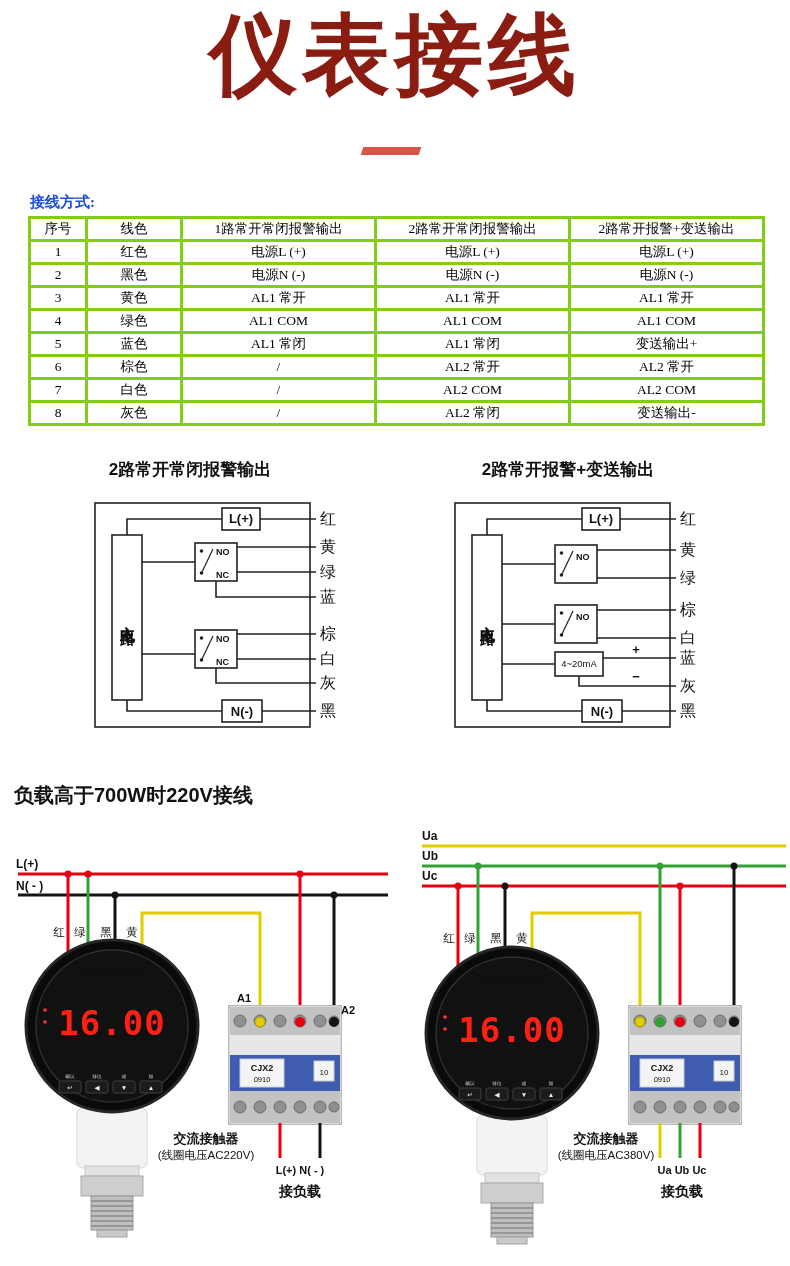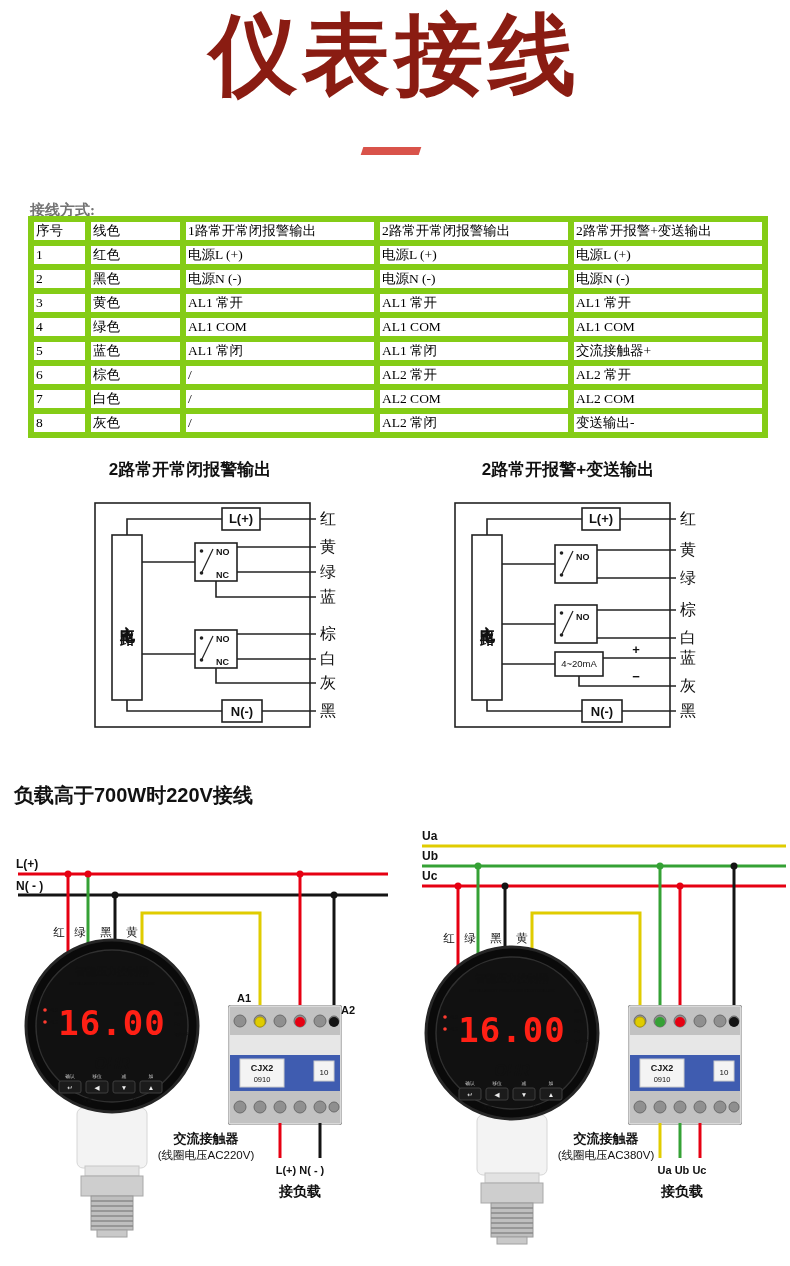--- a/index.html
+++ b/index.html
@@ -6,26 +6,26 @@
   html,body { background:#fff; }
   .page { position:relative; width:790px; height:1266px; background:#fff; overflow:hidden;
           font-family:"Liberation Sans", sans-serif; color:#111; }
   .abs { position:absolute; }
 
   .title { position:absolute; top:4px; left:0; width:100%; text-align:center;
            font-size:88px; font-weight:900; color:#8a1c12; letter-spacing:5px; line-height:1.15; }
   .title-bar { position:absolute; top:147px; left:362px; width:58px; height:8px;
                background:#d9534a; transform:skewX(-18deg); }
 
-  .section-label { position:absolute; top:201px; left:30px; font-size:15px; font-weight:bold;
-                   font-family:"Liberation Serif", serif; color:#737373; }
+  .section-label { position:absolute; top:193px; left:30px; font-size:15px; font-weight:bold;
+                   font-family:"Liberation Serif", serif; color:#1d4ed8; }
 
   .wire-table { position:absolute; top:216px; left:28px; width:734px; border-collapse:collapse;
                 table-layout:fixed; font-family:"Liberation Serif", serif; font-size:13.5px; color:#000; }
-  .wire-table th, .wire-table td { border:6px solid #84cc16; text-align:left; vertical-align:middle;
+  .wire-table th, .wire-table td { border:3px solid #84cc16; text-align:center; vertical-align:middle;
                 padding:0 2px; height:23px; font-weight:normal; overflow:hidden; white-space:nowrap; }
 
   .diag-title { position:absolute; font-size:17px; font-weight:700; color:#111; text-align:center; }
   .dt-left  { left:70px;  top:458px; width:240px; }
   .dt-right { left:443px; top:458px; width:250px; }
 
   .bot-title { position:absolute; font-size:20px; font-weight:700; color:#111; }
   .bt-left  { left:14px;  top:782px; }
   .bt-right { left:408px; top:782px; }
 
@@ -123,21 +123,21 @@
         <td>绿色</td>
         <td>AL1 COM</td>
         <td>AL1 COM</td>
         <td>AL1 COM</td>
       </tr>
       <tr>
         <td>5</td>
         <td>蓝色</td>
         <td>AL1 常闭</td>
         <td>AL1 常闭</td>
-        <td>交流接触器+</td>
+        <td>变送输出+</td>
       </tr>
       <tr>
         <td>6</td>
         <td>棕色</td>
         <td>/</td>
         <td>AL2 常开</td>
         <td>AL2 常开</td>
       </tr>
       <tr>
         <td>7</td>

